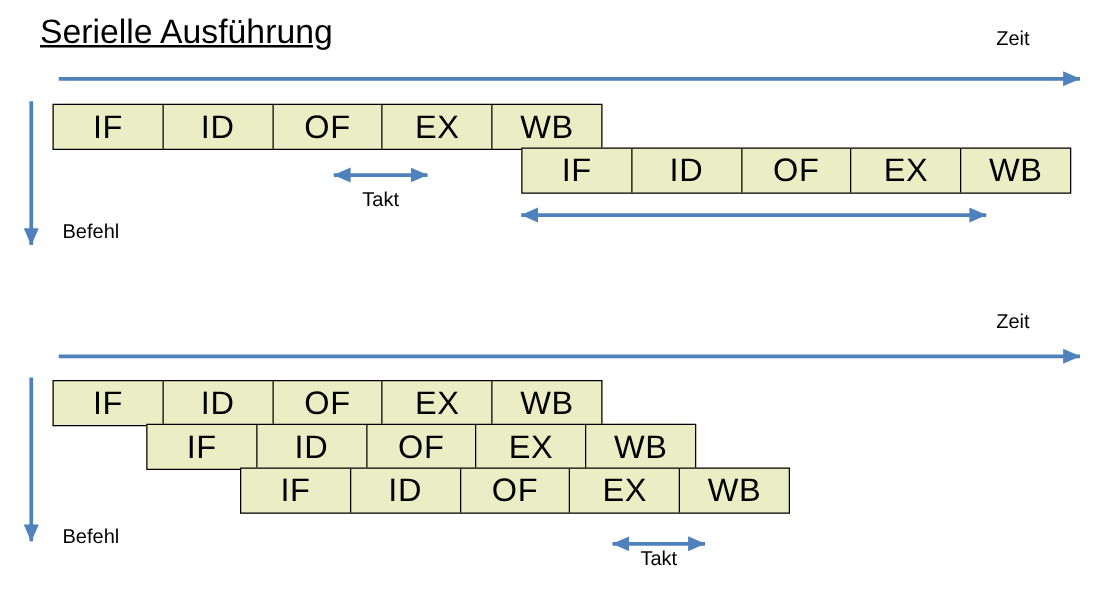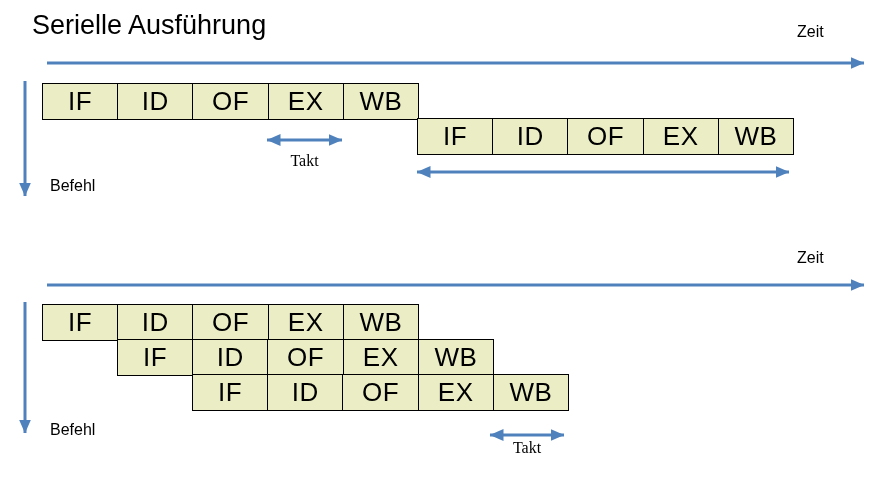--- a/index.html
+++ b/index.html
@@ -28,32 +28,33 @@
     stroke: var(--accent-blue);
     stroke-width: 3;
     fill: none;
   }
   #arrowhead-path { fill: var(--accent-blue); }
   .title {
     position: absolute;
     font-size: 27px;
     line-height: 1.15;
     white-space: nowrap;
+    text-decoration: underline;
   }
   .label {
     position: absolute;
     font-size: 16px;
     line-height: 1.15;
     white-space: nowrap;
   }
-  .label.centered { text-align: center; font-family: Liberation Serif, serif; }
+  .label.centered { text-align: center; }
   .stage-row {
     position: absolute;
     display: flex;
-    width: 377px;
+    width: 440px;
     height: 37px;
     box-sizing: border-box;
     border: 1.6px solid var(--box-border);
     background: var(--box-fill);
   }
   .stage-cell {
     flex: 1;
     display: flex;
     align-items: center;
     justify-content: center;

